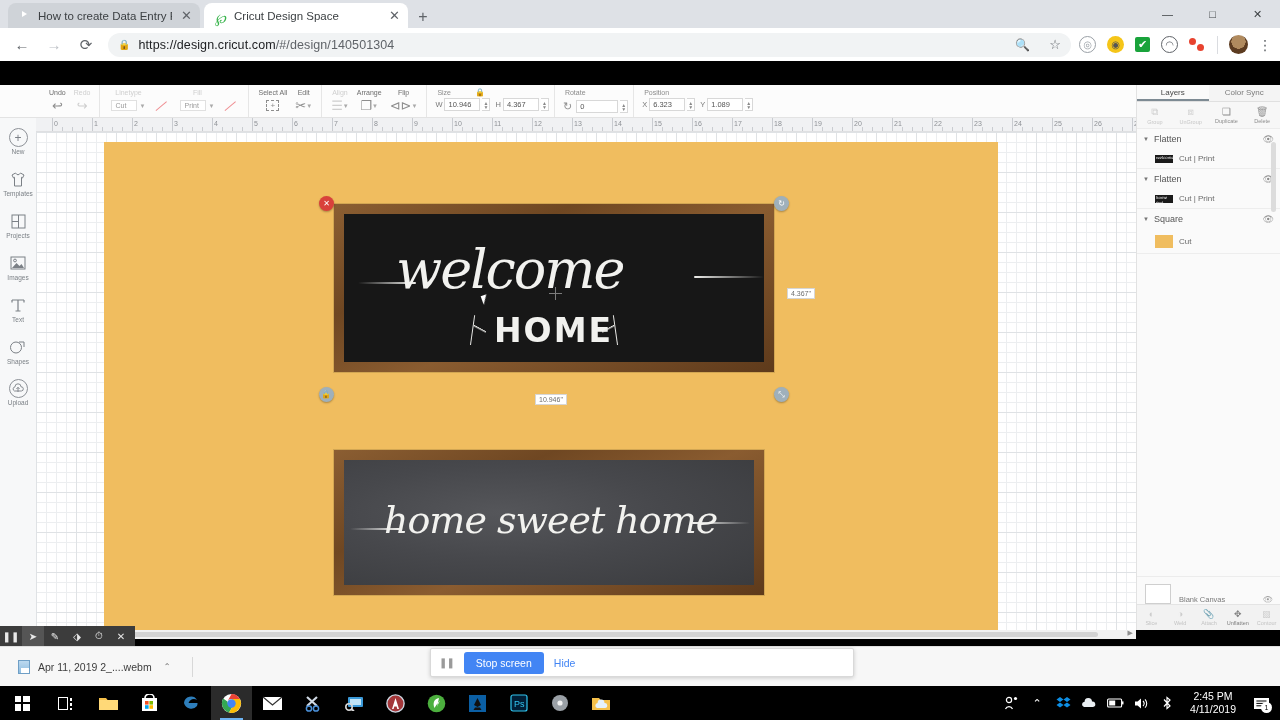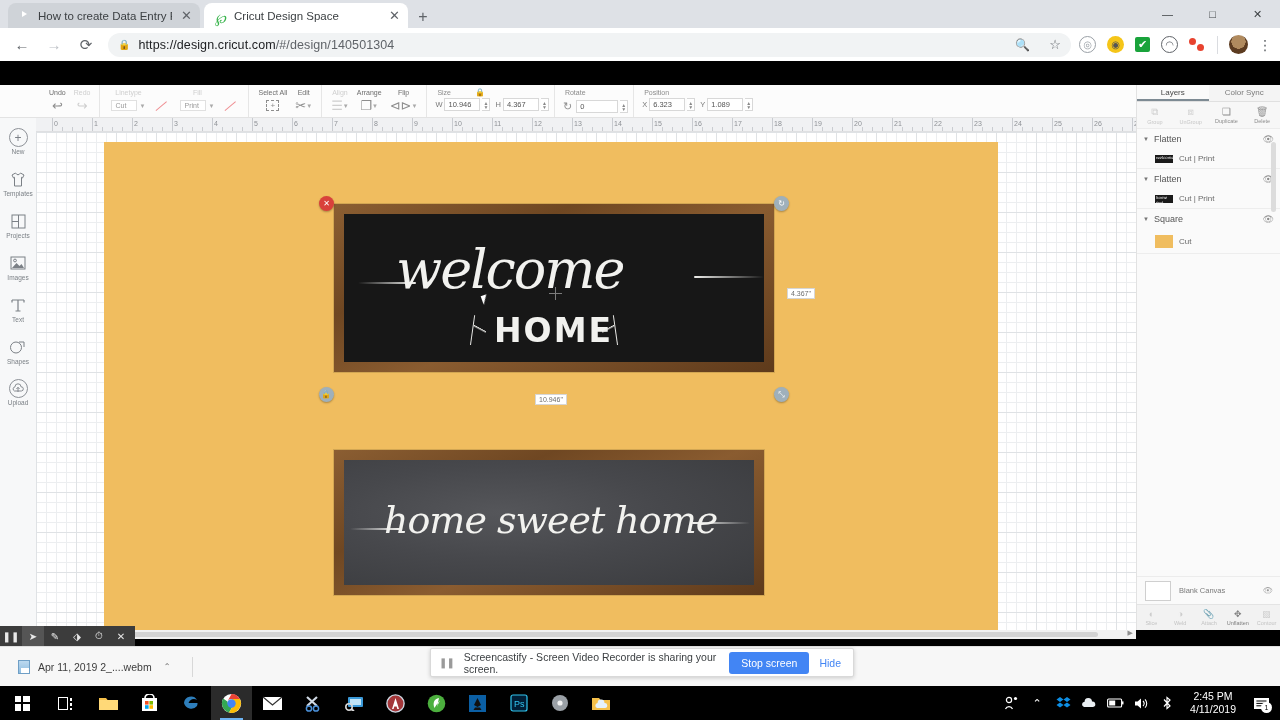--- a/index.html
+++ b/index.html
@@ -226,21 +226,21 @@
   .layer-row { display:flex; align-items:center; height: 19px; padding: 0 6px 0 18px; gap: 6px; }
   .thumb { width: 18px; height: 8px; background: #1a1a1a; position: relative; overflow:hidden; }
   .thumb i { position:absolute; color:#fff; font-size:4px; left:1px; top:0px;
      font-family:"DejaVu Serif",serif; font-style:italic; line-height:5px; }
   .thumb-sq { width: 18px; height: 13px; background: #f0bd5f; }
   .layer-row .lops { font-size: 8px; color: #6a6a6a; }
   .rp-scroll { position: absolute; right: 2px; top: 47px; width: 7px; height: 100px; }
   .rp-scroll .sbar { position:absolute; top: 10px; width: 5px; height: 70px;
       background: #dcdcdc; border-radius: 3px; }
   .rp-bottom { position: absolute; left: 0; bottom: 0; width: 144px; }
-  .blank-canvas-row { display:flex; align-items:center; height: 28px; padding: 0 8px; gap: 8px;
+  .blank-canvas-row { display:flex; align-items:flex-end; height: 28px; padding: 0 8px; gap: 8px;
       background: #fafafa; border-top: 1px solid #ececec; }
   .bc-thumb { width: 26px; height: 20px; background: #fff; border: 1px solid #cfcfcf; }
   .bc-lbl { font-size: 7.5px; color: #7a7a7a; flex: 1; }
   .bc-eye { font-size: 8px; color: #9a9a9a; }
   .rp-tools { display:flex; height: 26px; background: #f2f2f2; border-top: 1px solid #e4e4e4; }
   .rp-tool { flex:1; display:flex; flex-direction:column; align-items:center;
       justify-content:center; gap:1px; }
   .rp-tool .rt-ic { font-size: 9px; color: #cdcdcd; }
   .rp-tool .rt-lb { font-size: 5.5px; color: #c4c4c4; }
   .rp-tool.on .rt-ic, .rp-tool.on .rt-lb { color: #7d7d7d; }
@@ -916,21 +916,20 @@
       <span class="dl-ic"></span>
       <span class="dl-name">Apr 11, 2019 2_....webm</span>
       <span class="dl-caret">⌃</span>
       <span class="dl-sep"></span>
     </div>
 
   </div>
 
   <div class="share-pop">
     <span class="share-pause">❚❚</span>
-    <span class="share-txt">Screencastify - Screen Video Recorder is sharing your screen.</span>
     <span class="stop-btn">Stop screen</span>
     <span class="hide-btn">Hide</span>
   </div>
 
   <div class="taskbar">
     <div class="tb-start">
       <span class="winlogo">
           <i></i>
           <i></i>
           <i></i>

